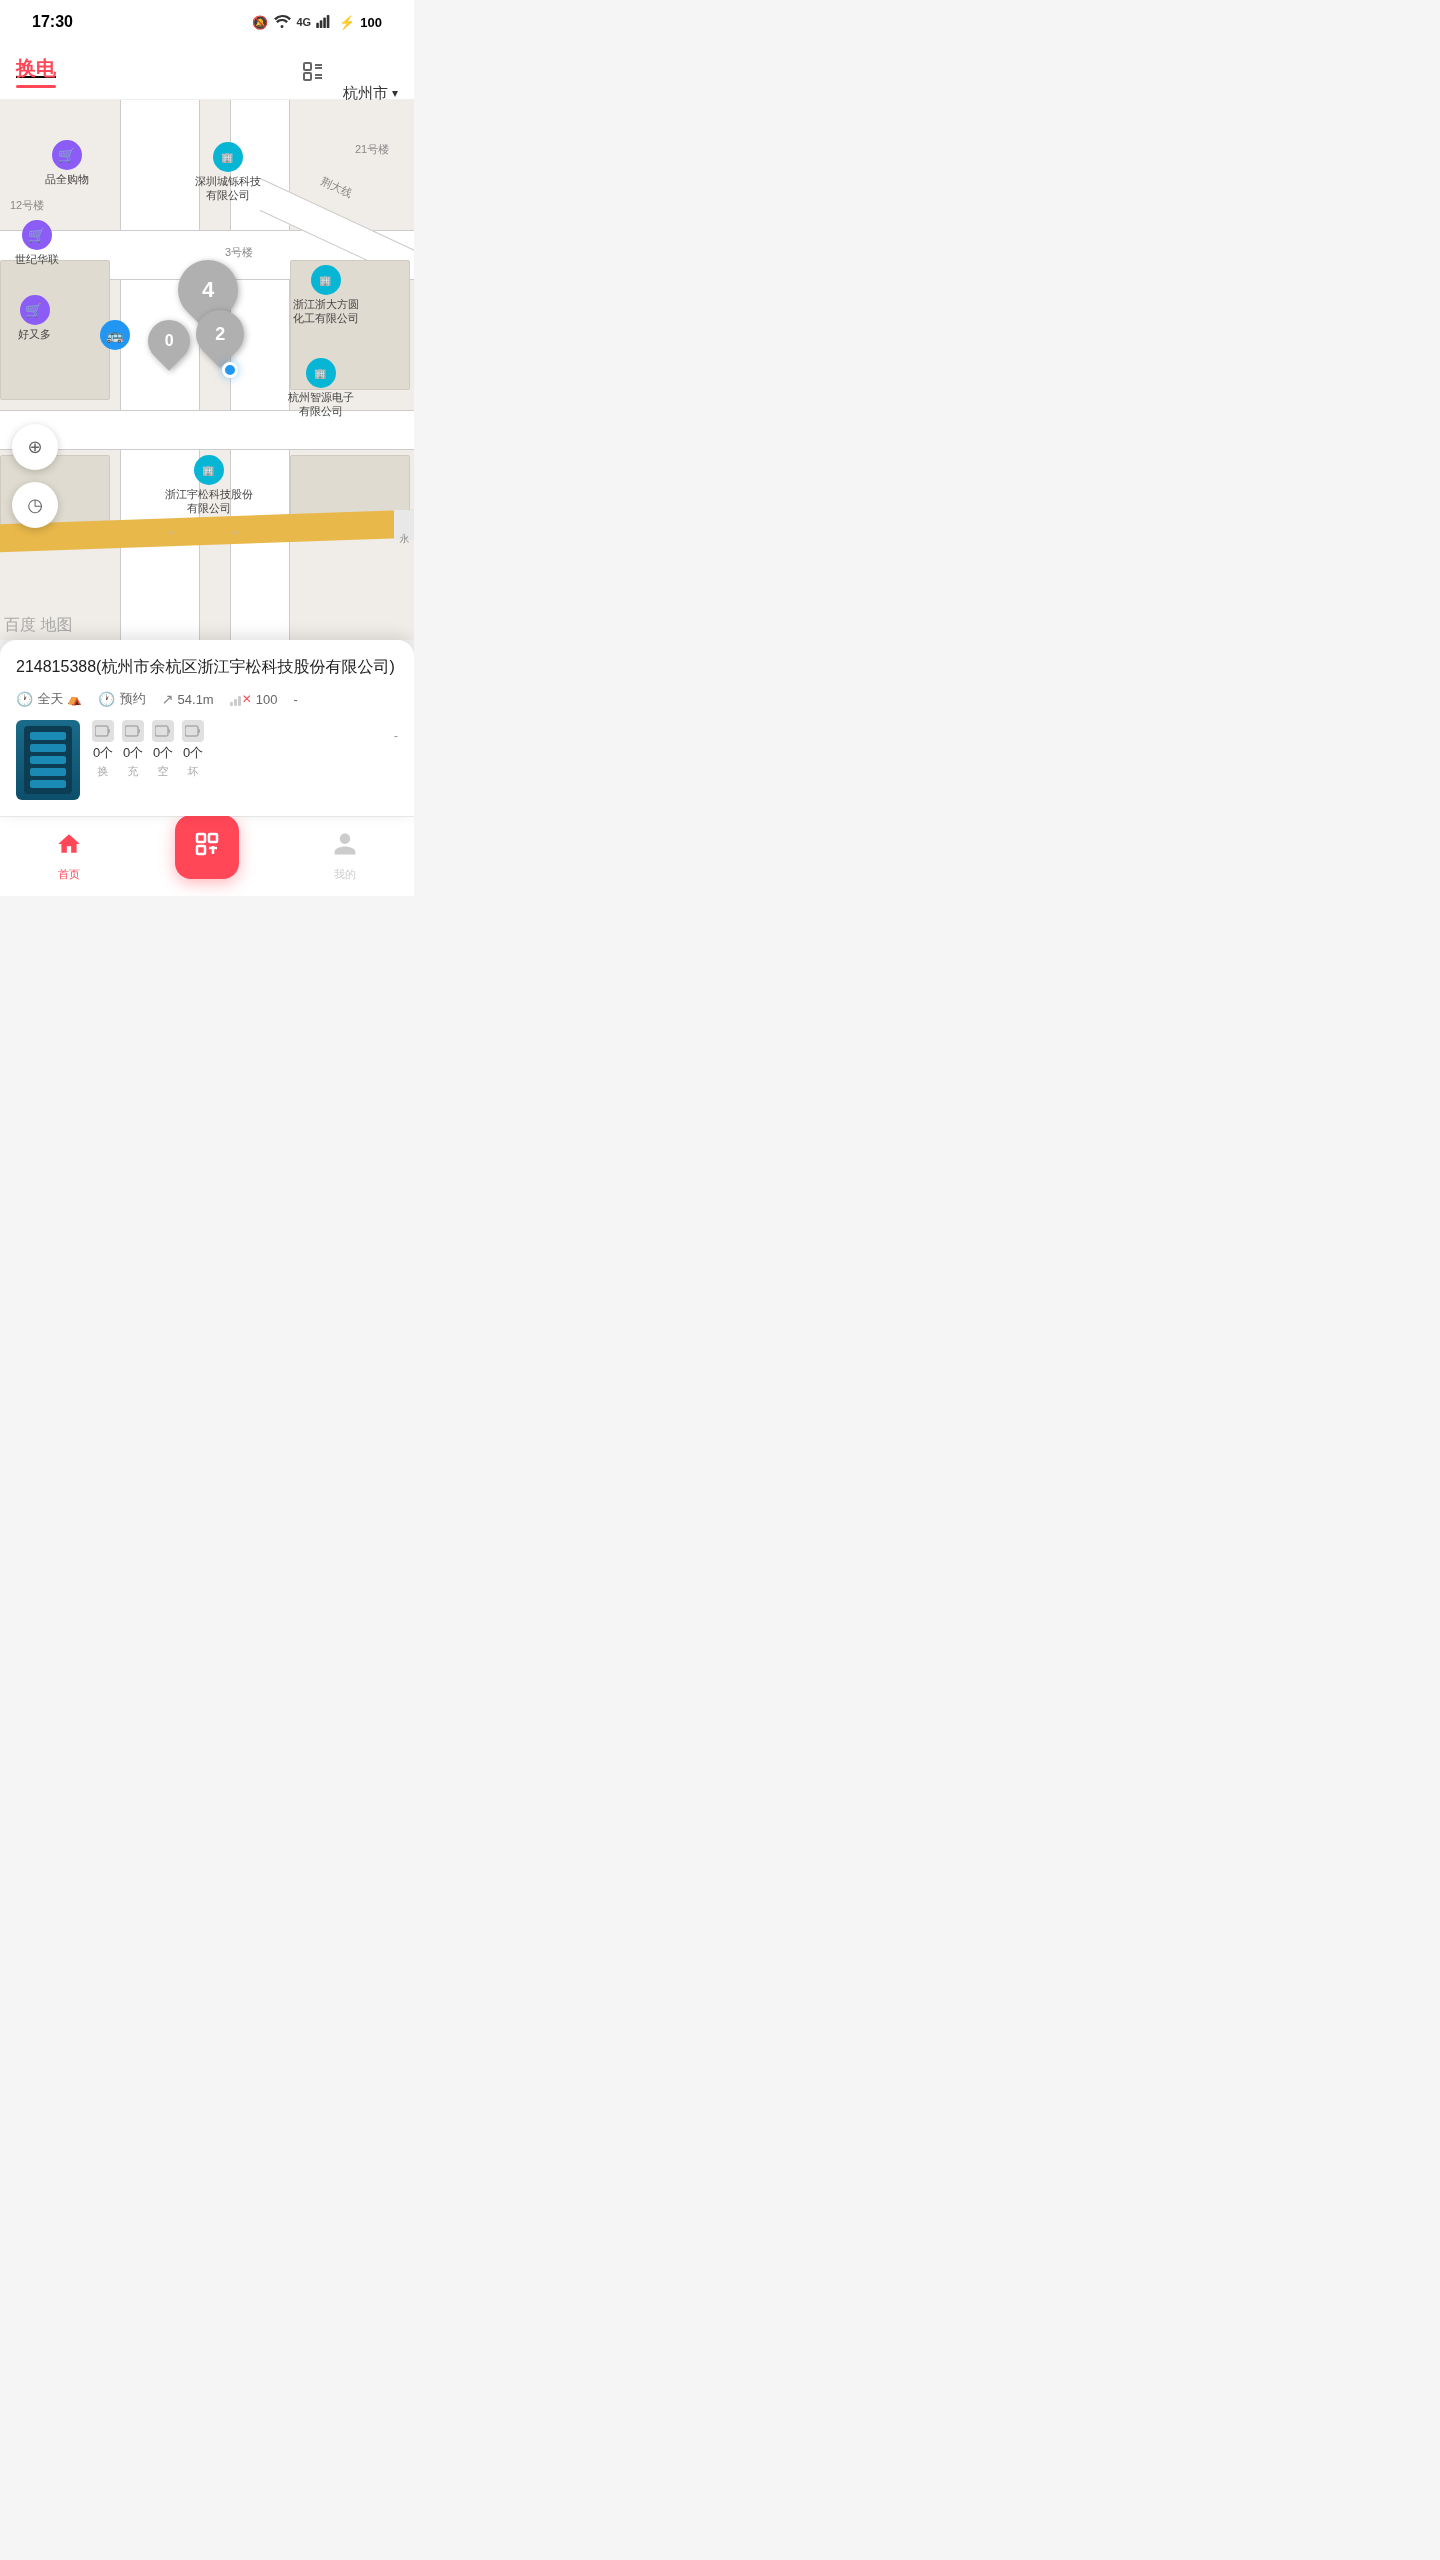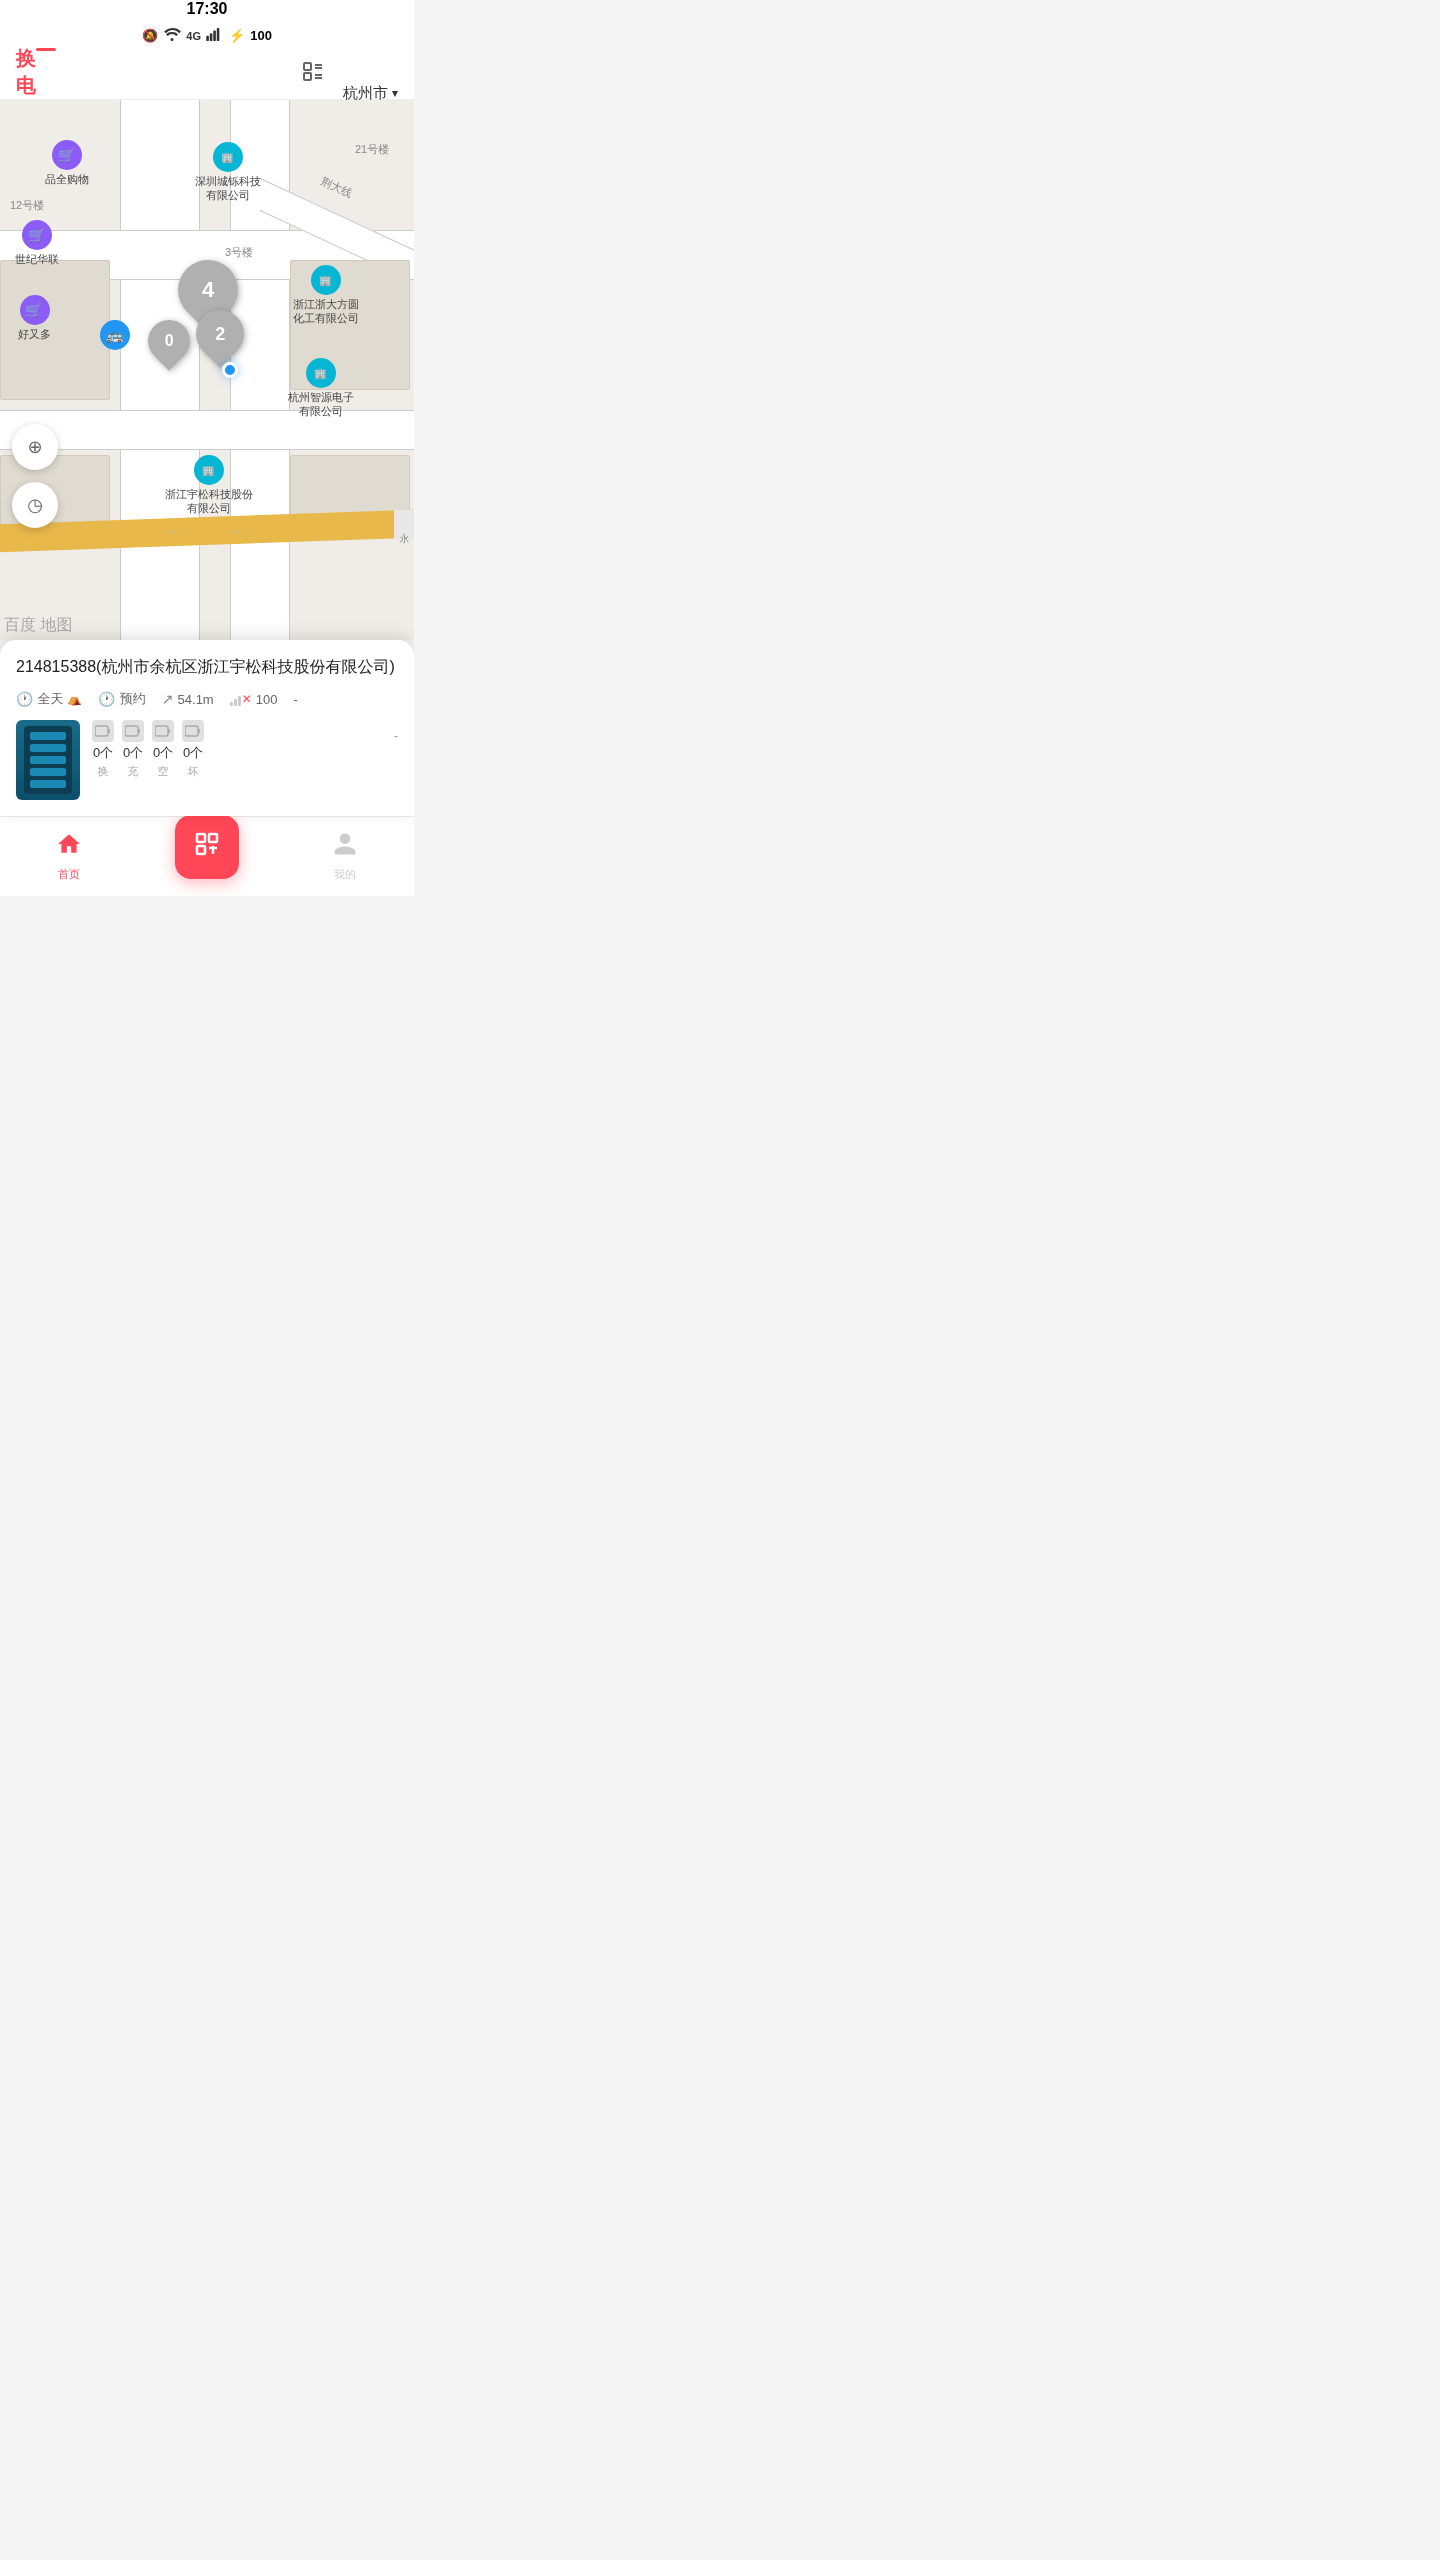--- a/index.html
+++ b/index.html
@@ -14,46 +14,47 @@
       position: relative;
     }
 
     
     .status-bar {
       background: #fff;
       height: 44px;
       display: flex;
       align-items: center;
       justify-content: space-between;
-      padding: 0 8px;
+      padding: 0 32px;
       font-size: 15px;
       font-weight: 600;
       z-index: 100;
       position: relative;
-      flex-direction: column;
     }
     .status-time { font-weight: 700; font-size: 16px; }
     .status-icons { display: flex; align-items: center; gap: 5px; font-size: 13px; }
     .battery-text { font-size: 13px; font-weight: 600; }
 
     
     .header {
       background: #fff;
       height: 56px;
       display: flex;
       align-items: center;
       justify-content: space-between;
       padding: 0 16px;
       border-bottom: 1px solid #eee;
       position: relative;
       z-index: 10;
     }
     .header-title-wrap {
       display: flex;
-      align-items: flex-start;
+      flex-direction: column;
+      align-items: flex-end;
+      text-decoration: underline;
     }
     .header-title {
       font-size: 20px;
       font-weight: 700;
       color: #FF4757;
     }
     .header-title-underline {
       width: 100%;
       height: 3px;
       background: #FF4757;

